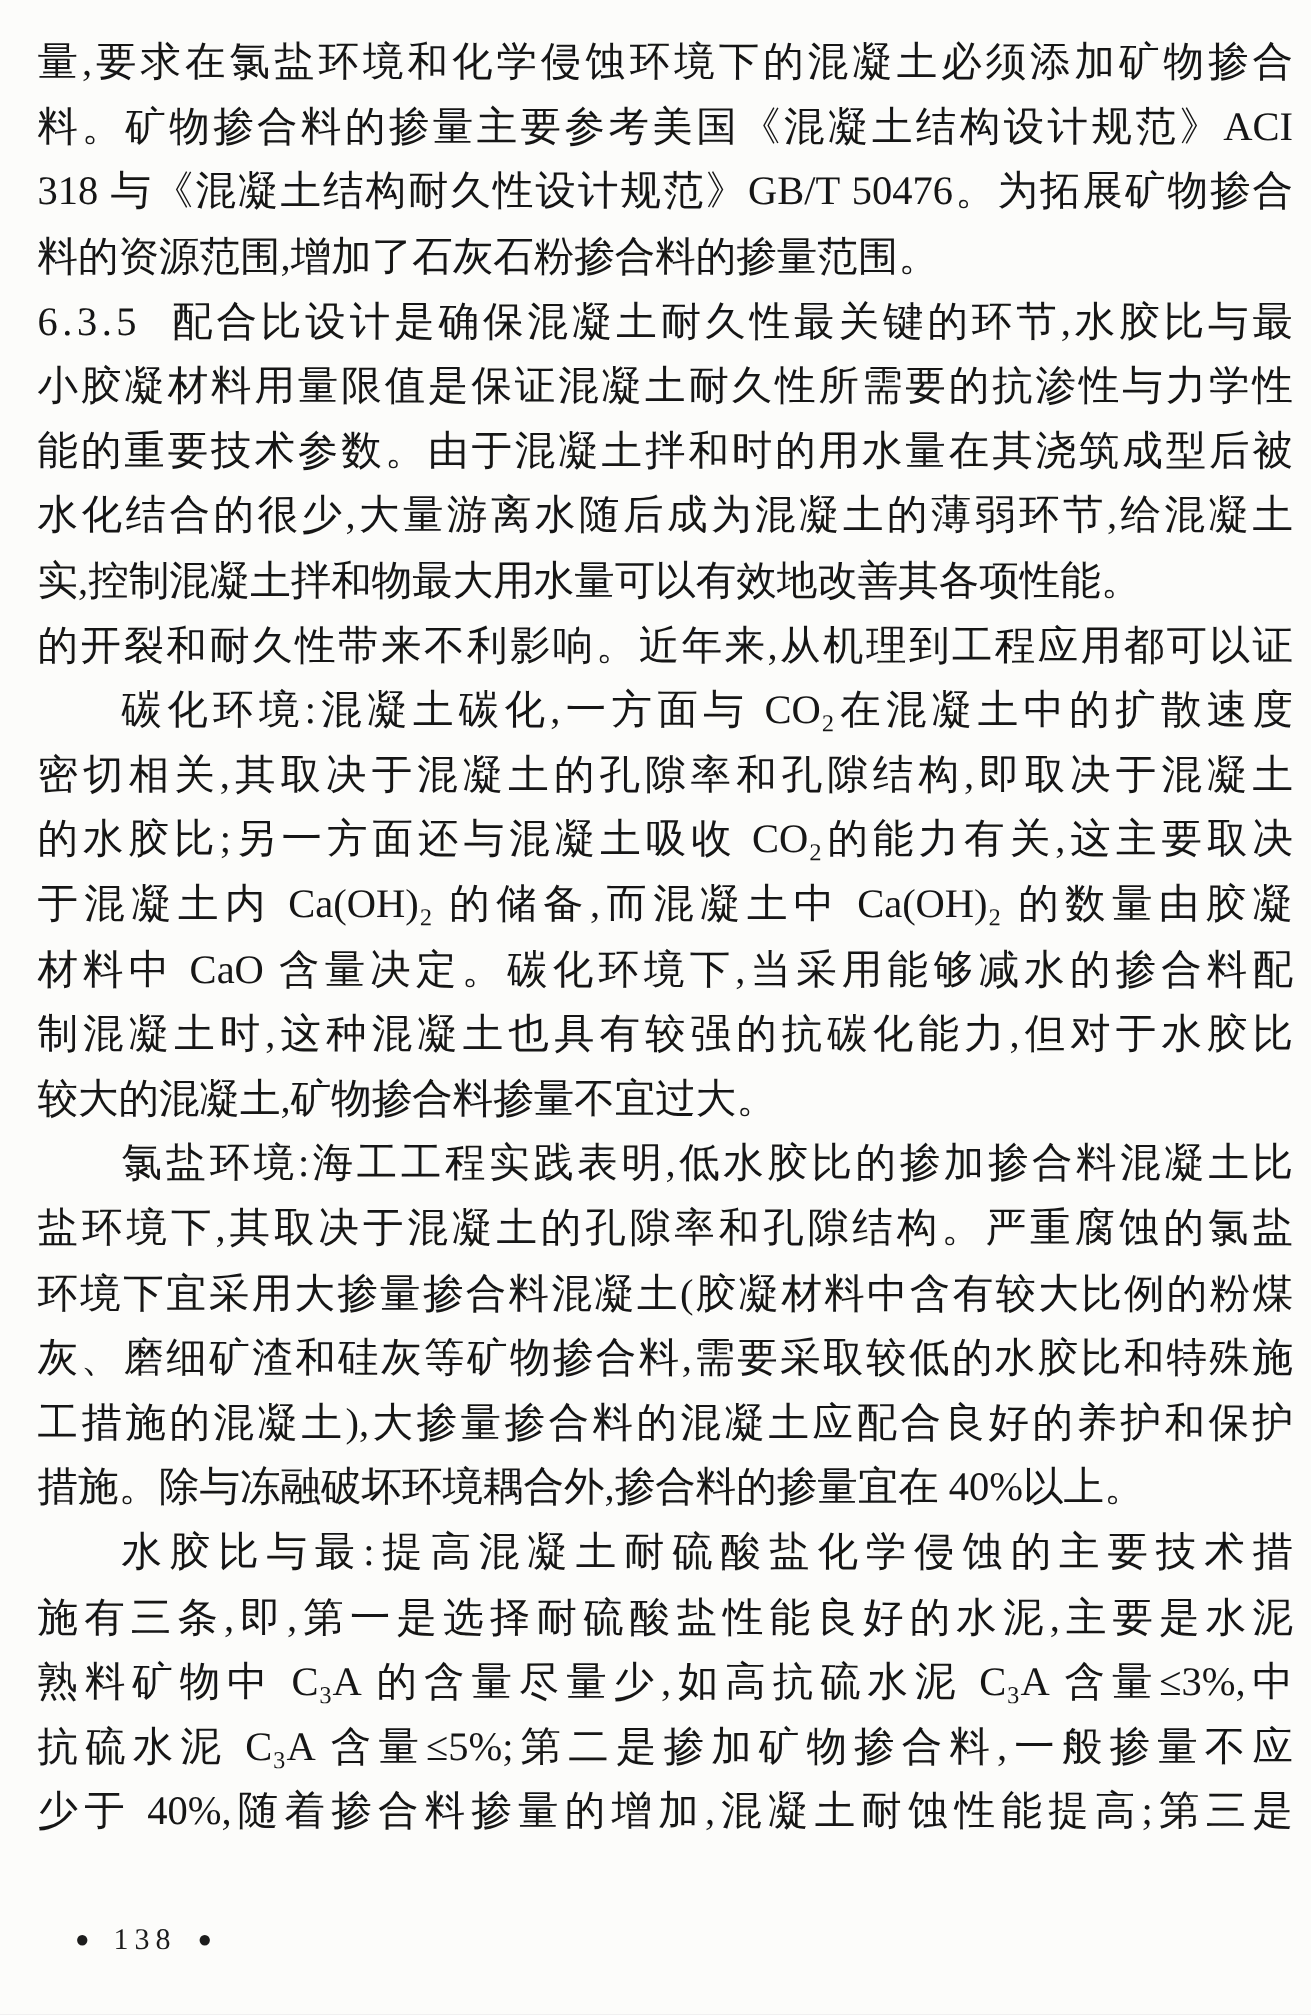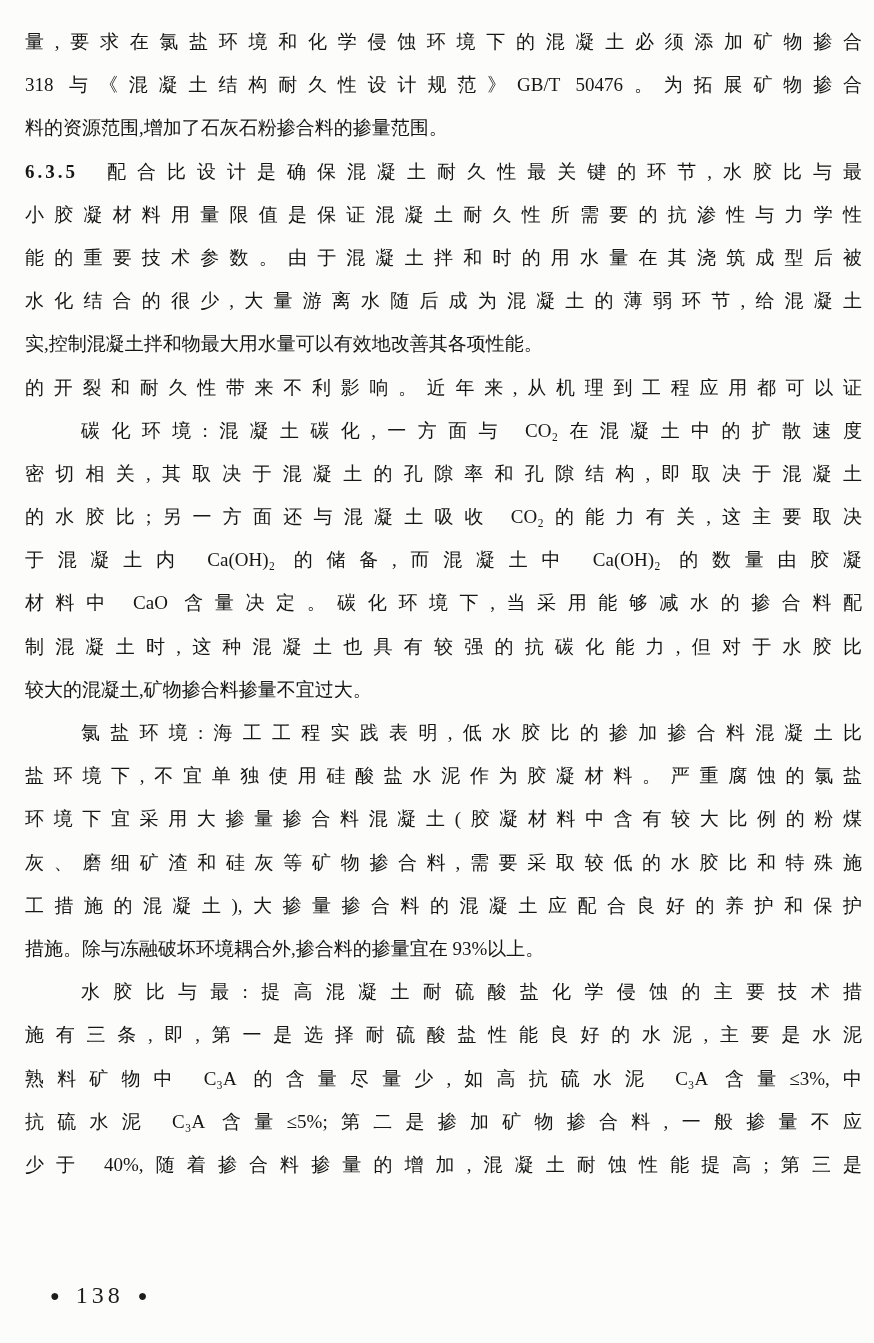--- a/index.html
+++ b/index.html
@@ -16,87 +16,88 @@
     color: #161616;
     font-family: "Liberation Serif", "DejaVu Serif", serif;
     box-sizing: border-box;
     padding: 20px 12px 0 25px;
     overflow: hidden;
   }
   .textblock {
     width: 837px;
   }
   .line {
-    font-size: 19px;
+    font-size: 27px;
     line-height: 43.2px;
     height: 43.2px;
     overflow: hidden;
     text-align: justify;
     text-justify: inter-character;
     word-break: break-all;
     white-space: normal;
   }
   .line.just {
     text-align-last: justify;
   }
   .line.indent {
     text-indent: 56px;
   }
   .line b.section-num {
-    font-weight: 700;
+    font-weight: 400;
     letter-spacing: 3px;
     margin-right: 18px;
   }
   .footer {
     position: absolute;
     left: 50px;
     top: 1282px;
     font-size: 27px;
     letter-spacing: 2px;
     color: #1c1c1c;
     display: flex;
     align-items: center;
     gap: 14px;
   }
   .footer .dot {
     font-size: 16px;
     line-height: 1;
   }
   .footer .num {
-    font-size: 24px;
+    font-size: 20px;
     letter-spacing: 4px;
   }
 </style>
 </head>
 <body>
 
 <div class="page">
   <div class="textblock" id="textblock">
       <div class="line just">量,要求在氯盐环境和化学侵蚀环境下的混凝土必须添加矿物掺合</div>
+      <div class="line just">料。矿物掺合料的掺量主要参考美国《混凝土结构设计规范》ACI</div>
       <div class="line just">318 与《混凝土结构耐久性设计规范》GB/T 50476。为拓展矿物掺合</div>
       <div class="line">料的资源范围,增加了石灰石粉掺合料的掺量范围。</div>
       <div class="line just"><b class="section-num">6.3.5</b><span>配合比设计是确保混凝土耐久性最关键的环节,水胶比与最</span></div>
       <div class="line just">小胶凝材料用量限值是保证混凝土耐久性所需要的抗渗性与力学性</div>
       <div class="line just">能的重要技术参数。由于混凝土拌和时的用水量在其浇筑成型后被</div>
       <div class="line just">水化结合的很少,大量游离水随后成为混凝土的薄弱环节,给混凝土</div>
       <div class="line">实,控制混凝土拌和物最大用水量可以有效地改善其各项性能。</div>
       <div class="line just">的开裂和耐久性带来不利影响。近年来,从机理到工程应用都可以证</div>
       <div class="line just indent">碳化环境:混凝土碳化,一方面与 CO₂在混凝土中的扩散速度</div>
       <div class="line just">密切相关,其取决于混凝土的孔隙率和孔隙结构,即取决于混凝土</div>
       <div class="line just">的水胶比;另一方面还与混凝土吸收 CO₂的能力有关,这主要取决</div>
       <div class="line just">于混凝土内 Ca(OH)₂ 的储备,而混凝土中 Ca(OH)₂ 的数量由胶凝</div>
       <div class="line just">材料中 CaO 含量决定。碳化环境下,当采用能够减水的掺合料配</div>
       <div class="line just">制混凝土时,这种混凝土也具有较强的抗碳化能力,但对于水胶比</div>
       <div class="line">较大的混凝土,矿物掺合料掺量不宜过大。</div>
       <div class="line just indent">氯盐环境:海工工程实践表明,低水胶比的掺加掺合料混凝土比</div>
-      <div class="line just">盐环境下,不宜单独使用硅酸盐水泥作为胶凝材料。严重腐蚀的氯盐</div>
+      <div class="line just">盐环境下,其取决于混凝土的孔隙率和孔隙结构。严重腐蚀的氯盐</div>
       <div class="line just">环境下宜采用大掺量掺合料混凝土(胶凝材料中含有较大比例的粉煤</div>
       <div class="line just">灰、磨细矿渣和硅灰等矿物掺合料,需要采取较低的水胶比和特殊施</div>
       <div class="line just">工措施的混凝土),大掺量掺合料的混凝土应配合良好的养护和保护</div>
-      <div class="line">措施。除与冻融破坏环境耦合外,掺合料的掺量宜在 93%以上。</div>
+      <div class="line">措施。除与冻融破坏环境耦合外,掺合料的掺量宜在 40%以上。</div>
       <div class="line just indent">水胶比与最:提高混凝土耐硫酸盐化学侵蚀的主要技术措</div>
       <div class="line just">施有三条,即,第一是选择耐硫酸盐性能良好的水泥,主要是水泥</div>
       <div class="line just">熟料矿物中 C₃A 的含量尽量少,如高抗硫水泥 C₃A 含量≤3%,中</div>
       <div class="line just">抗硫水泥 C₃A 含量≤5%;第二是掺加矿物掺合料,一般掺量不应</div>
       <div class="line just">少于 40%,随着掺合料掺量的增加,混凝土耐蚀性能提高;第三是</div>
     </div>
   <div class="footer">
     <span class="dot">●</span>
     <span class="num">138</span>
     <span class="dot">●</span>

